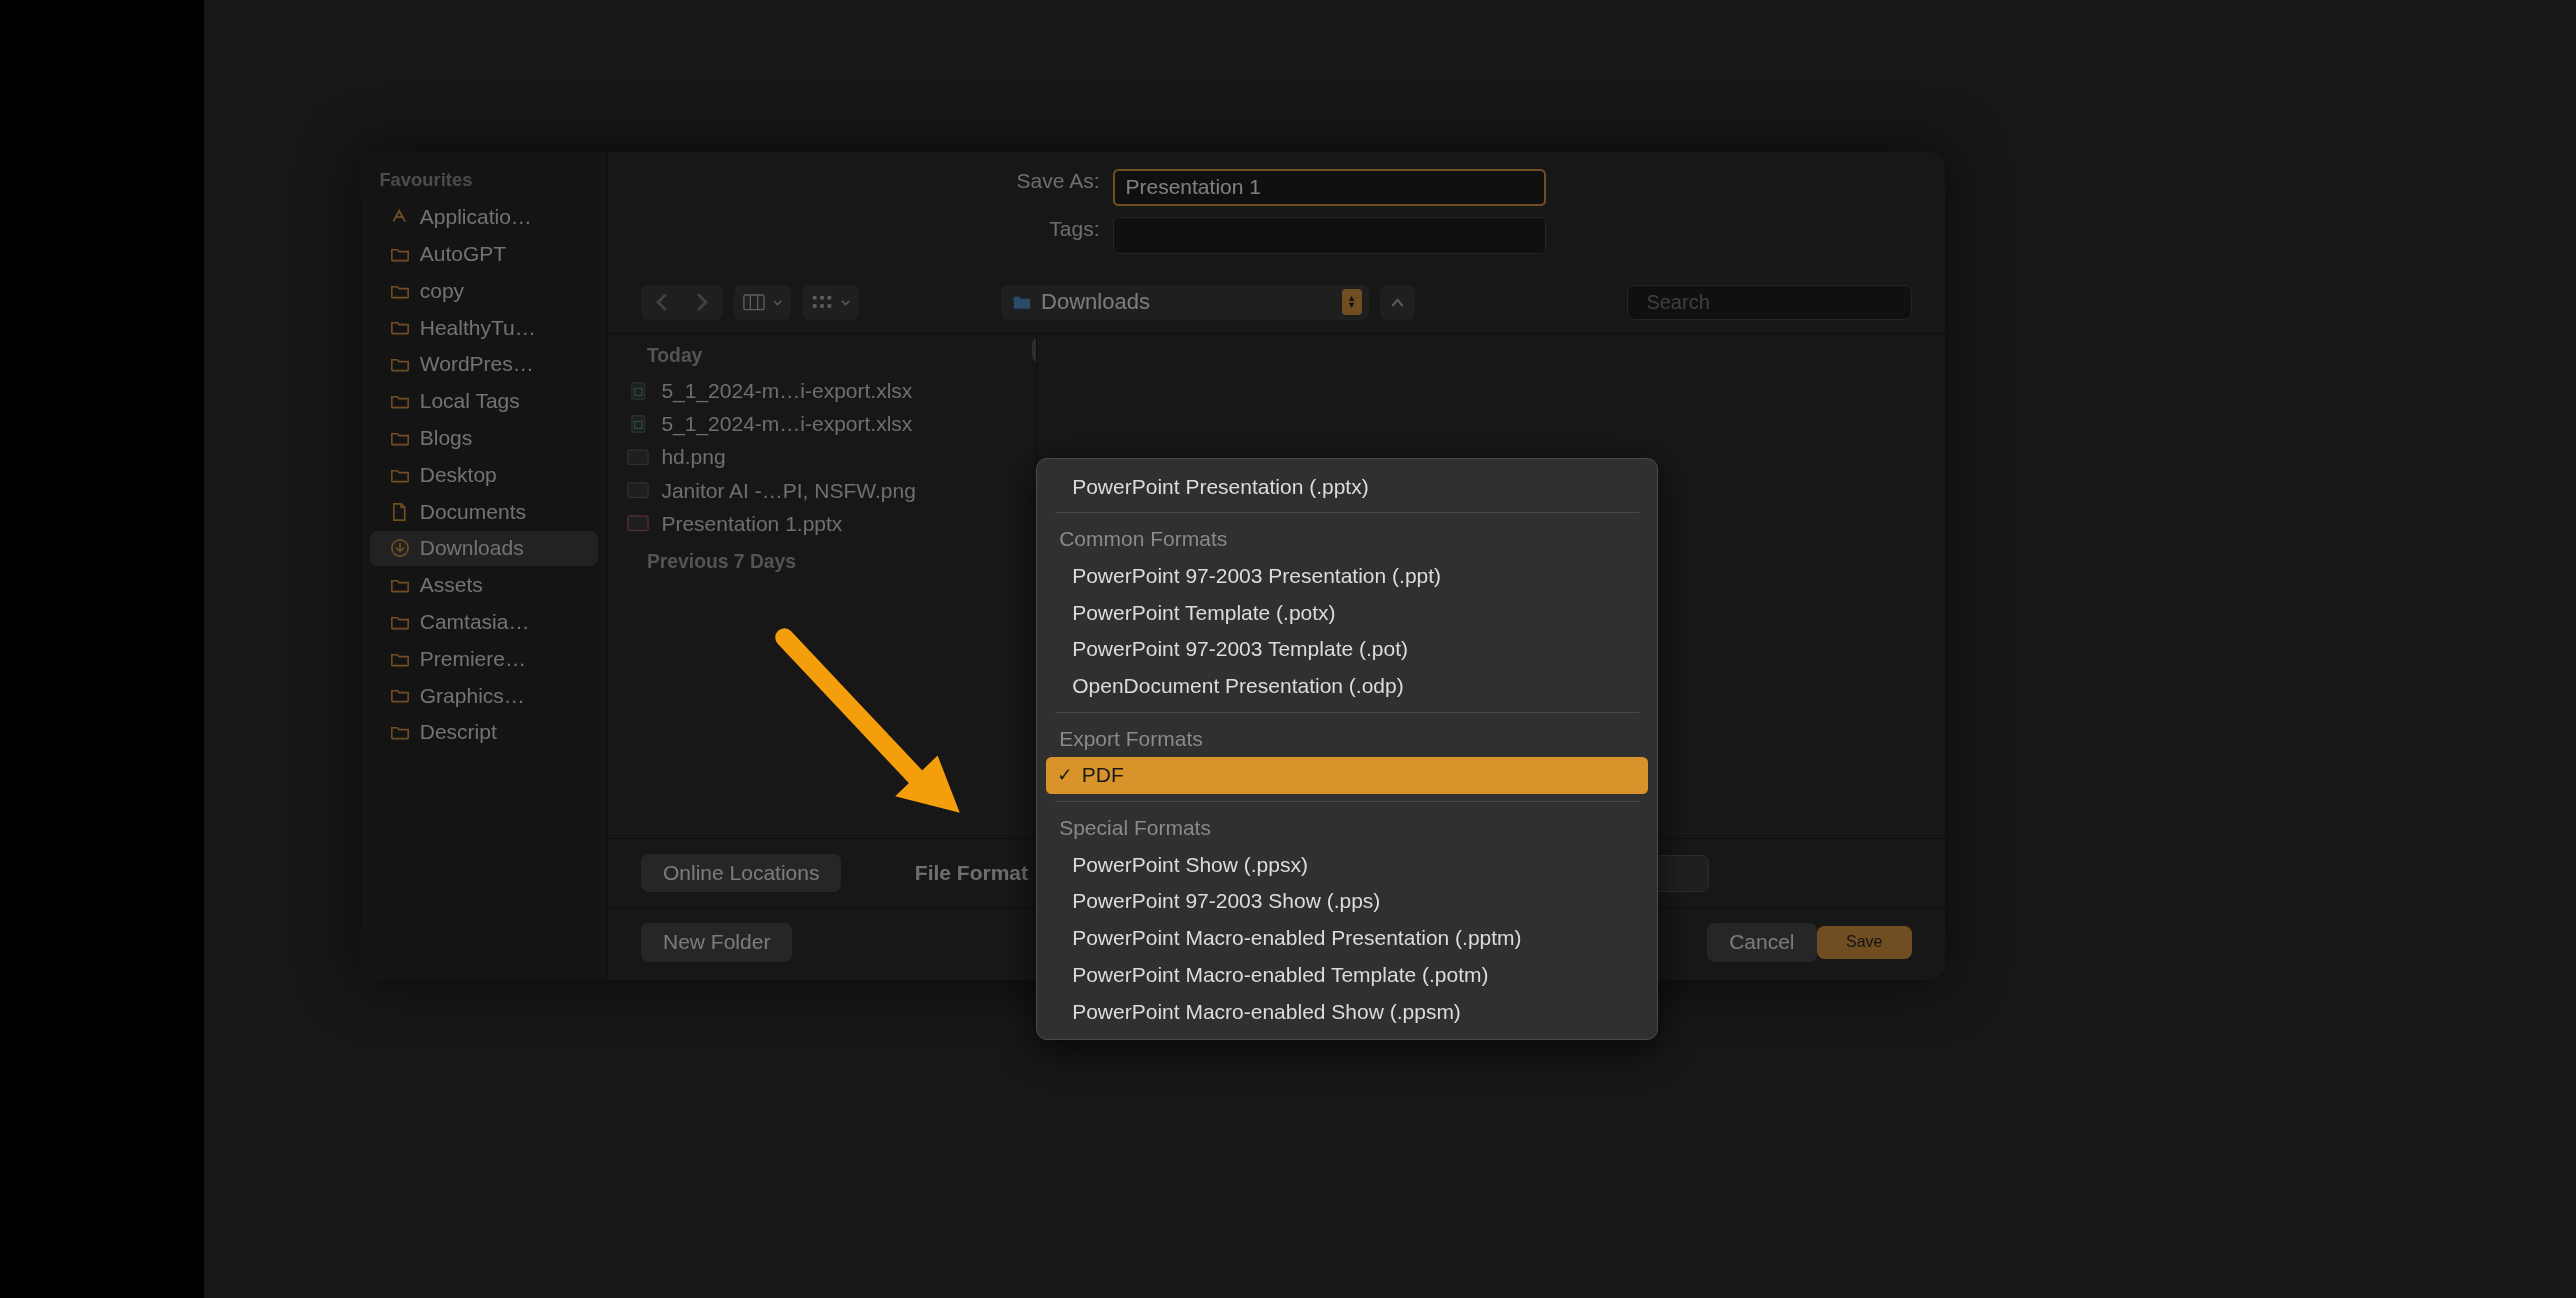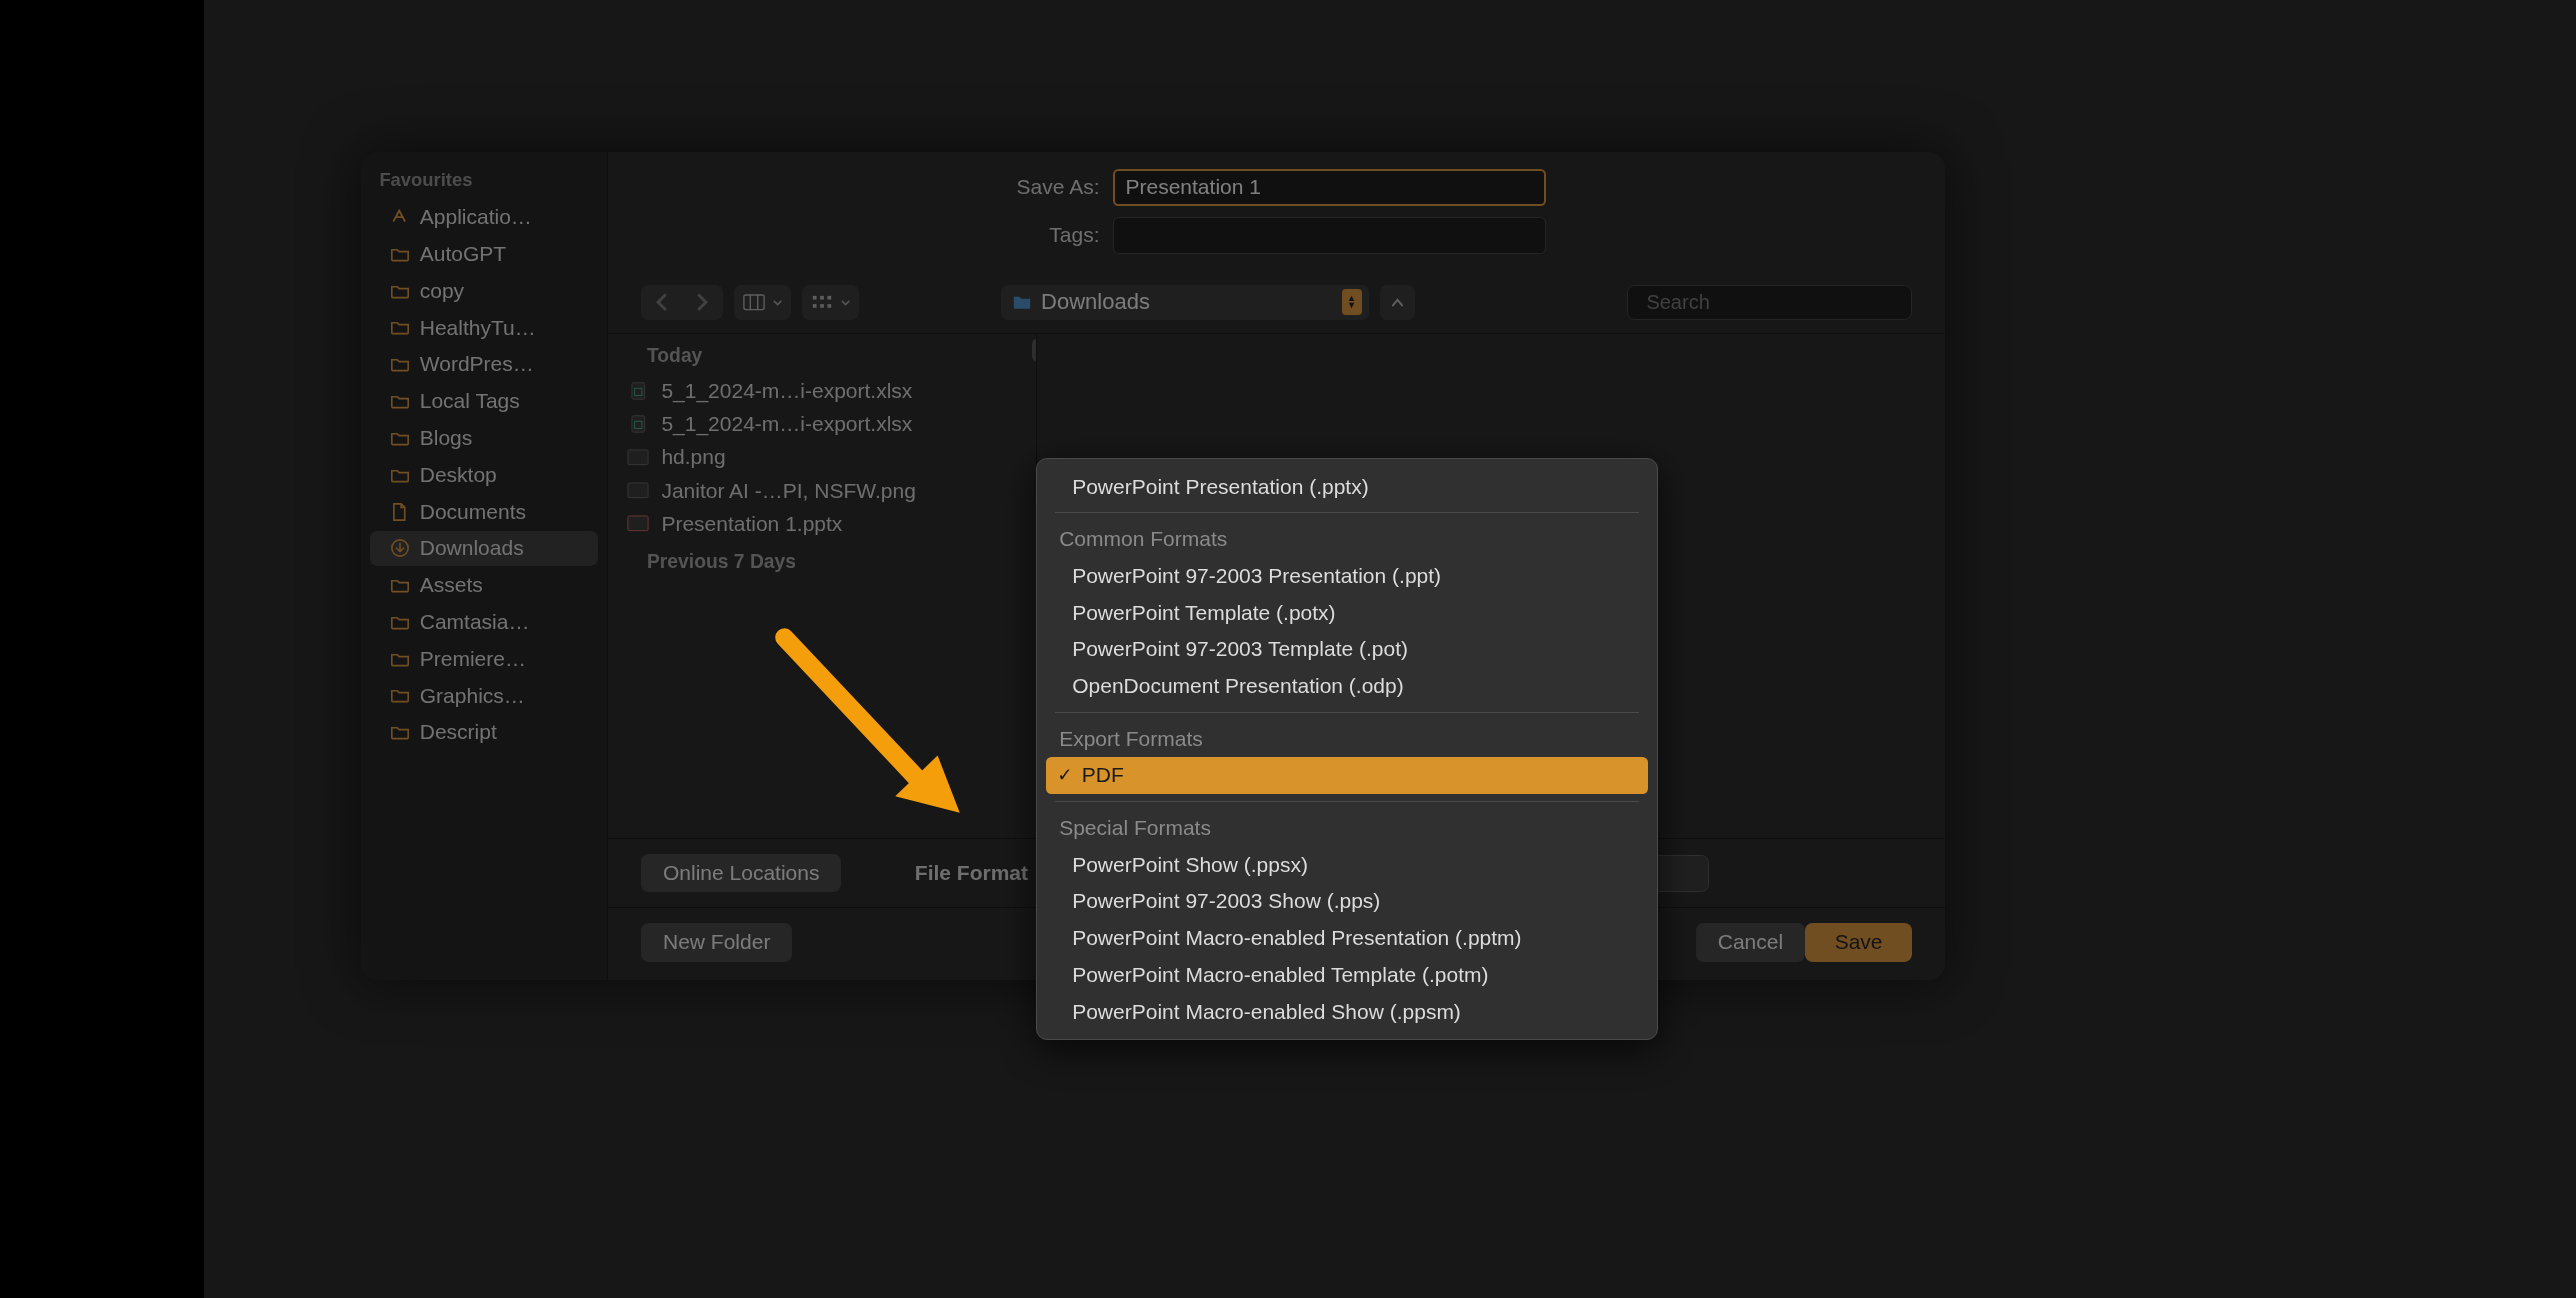--- a/index.html
+++ b/index.html
@@ -103,21 +103,20 @@
       background: #2b2b2b;
       position: relative;
     }
     
     .top-fields {
       padding: 16.6px 37px 13px 37px;
     }
     
     .field-row {
       display: flex;
-      align-items: center;
       gap: 13px;
       margin-bottom: 11px;
       justify-content: center;
     }
     
     .field-label {
       color: #c8c8c8;
       font-size: 21px;
       text-align: right;
       min-width: 92px;
@@ -321,21 +320,21 @@
       font-size: 21px;
       cursor: pointer;
     }
     
     .btn-primary {
       background: #cc8e3f;
       color: #262626;
       border: none;
       border-radius: 7.4px;
       padding: 7.4px 29.5px;
-      font-size: 21px;
+      font-size: 16px;
       font-weight: 500;
       cursor: pointer;
     }
     
     .file-format-label {
       color: #c8c8c8;
       font-size: 21px;
       margin-left: 55px;
       font-weight: bold;
     }

